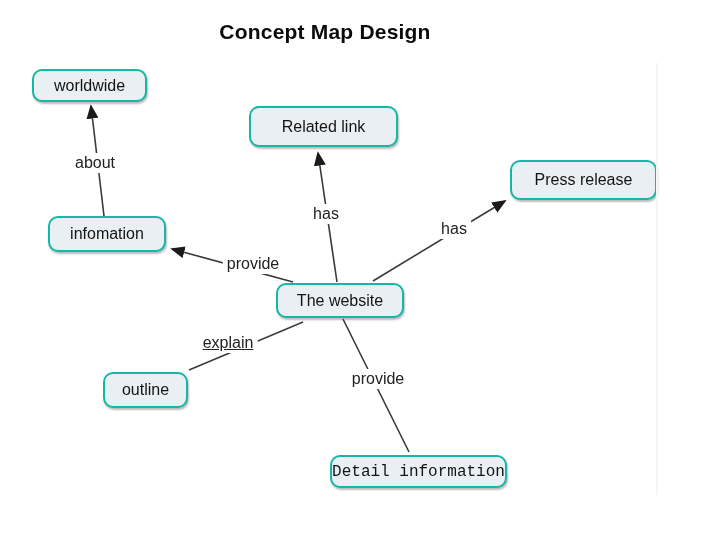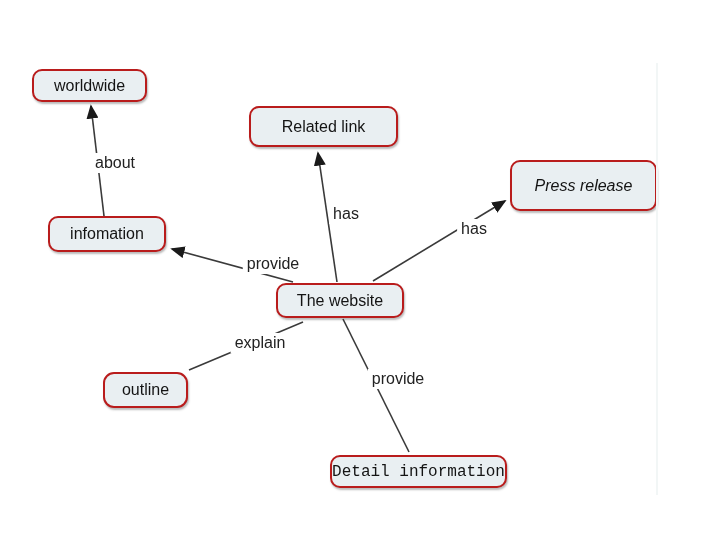--- a/index.html
+++ b/index.html
@@ -12,36 +12,35 @@
   .title {
     position: absolute; left: 0; top: 20px; width: 650px;
     text-align: center;
     font-size: 21px; font-weight: bold; color: #0a0a0a;
     letter-spacing: 0.2px;
   }
   #edges { position: absolute; left: 0; top: 0; width: 728px; height: 546px; }
   .node {
     position: absolute;
     background: #e9eff2;
-    border: 2px solid #b91c1c;
+    border: 2px solid #14b8a6;
     border-radius: 10px;
     box-shadow: 1px 2px 2px rgba(60,60,60,0.35);
     display: flex; align-items: center; justify-content: center;
     font-size: 16px; color: #141414;
     box-sizing: border-box;
     white-space: nowrap;
   }
   .edge-label {
     position: absolute;
     transform: translate(-50%, -50%);
     background: #ffffff;
     padding: 1px 4px;
     font-size: 16px; color: #222222;
     white-space: nowrap;
-    margin-left: 20px;
   }
   .canvas-edge {
     position: absolute;
     background: #f2f6f6;
   }
 </style>
 </head>
 <body>
 
 <div class="stage">
@@ -54,33 +53,34 @@
     <g id="edge-lines">
         <line x1="104" y1="216" x2="91" y2="106" stroke="#3a3a3a" stroke-width="1.6" marker-end="url(#arrowhead)"></line>
         <line x1="337" y1="282" x2="318" y2="153" stroke="#3a3a3a" stroke-width="1.6" marker-end="url(#arrowhead)"></line>
         <line x1="373" y1="281" x2="505" y2="201" stroke="#3a3a3a" stroke-width="1.6" marker-end="url(#arrowhead)"></line>
         <line x1="293" y1="282" x2="172" y2="249" stroke="#3a3a3a" stroke-width="1.6" marker-end="url(#arrowhead)"></line>
         <line x1="303" y1="322" x2="189" y2="370" stroke="#3a3a3a" stroke-width="1.6"></line>
         <line x1="343" y1="319" x2="409" y2="452" stroke="#3a3a3a" stroke-width="1.6"></line>
       </g>
   </svg>
 
+  <div class="title">Concept Map Design</div>
 
   <div id="nodes">
       <div class="node" style="left: 32px; top: 69px; width: 115px; height: 33px;">worldwide</div>
       <div class="node" style="left: 249px; top: 106px; width: 149px; height: 41px;">Related link</div>
-      <div class="node" style="left: 510px; top: 160px; width: 147px; height: 51px; font-style: italic;">Press release</div>
+      <div class="node" style="left: 510px; top: 160px; width: 147px; height: 40px;">Press release</div>
       <div class="node" style="left: 48px; top: 216px; width: 118px; height: 36px;">infomation</div>
       <div class="node" style="left: 276px; top: 283px; width: 128px; height: 35px; text-align: center;">The website</div>
-      <div class="node" style="left: 103px; top: 372px; width: 85px; height: 36px; border-radius: 11px;">outline</div>
+      <div class="node" style="left: 103px; top: 372px; width: 85px; height: 36px;">outline</div>
       <div class="node" style="left: 330px; top: 455px; width: 177px; height: 33px; font-family: Liberation Mono, monospace;">Detail information</div>
     </div>
   <div id="edge-labels">
       <div class="edge-label" style="left: 95px; top: 163px;">about</div>
       <div class="edge-label" style="left: 326px; top: 214px;">has</div>
       <div class="edge-label" style="left: 454px; top: 229px;">has</div>
       <div class="edge-label" style="left: 253px; top: 264px;">provide</div>
-      <div class="edge-label" style="left: 240px; top: 343px;">explain</div>
+      <div class="edge-label" style="left: 228px; top: 343px; text-decoration: underline;">explain</div>
       <div class="edge-label" style="left: 378px; top: 379px;">provide</div>
     </div>
 
   <div class="canvas-edge" style="left:656px; top:63px; width:2px; height:432px;"></div>
 </div>
 
 </body></html>

